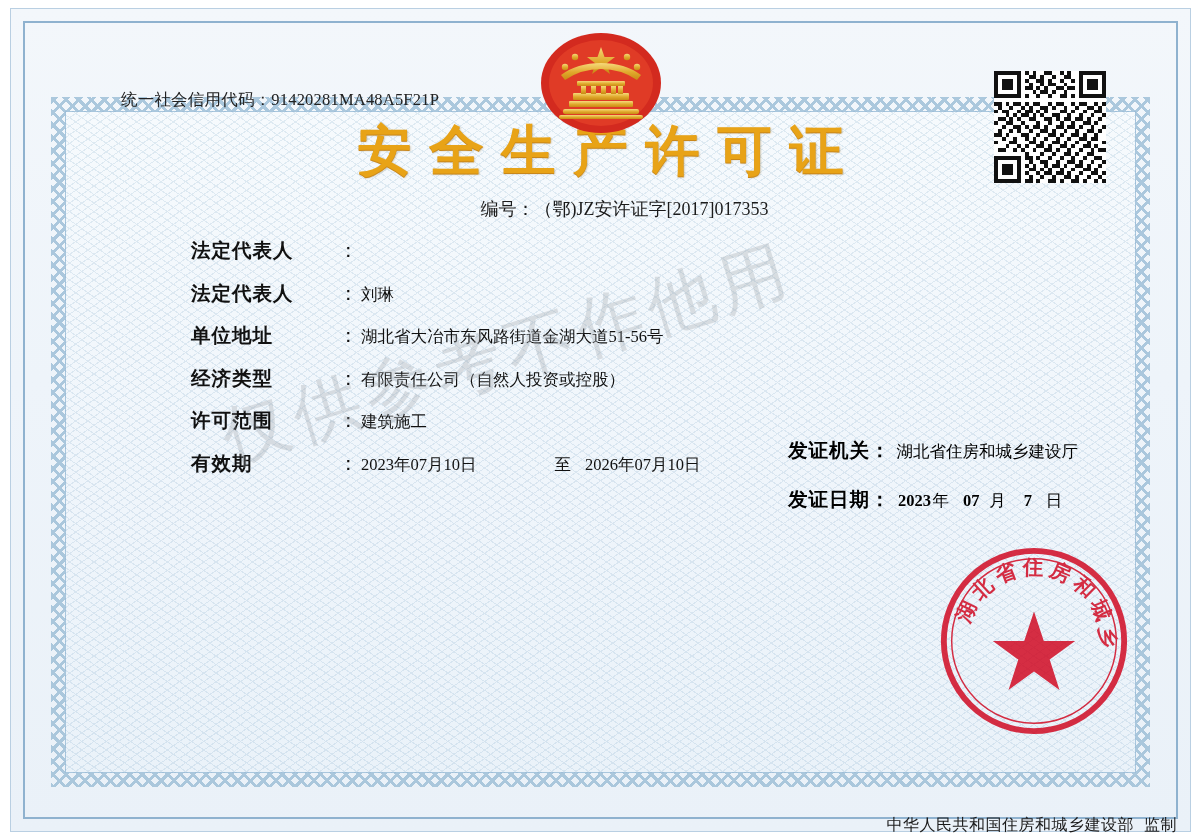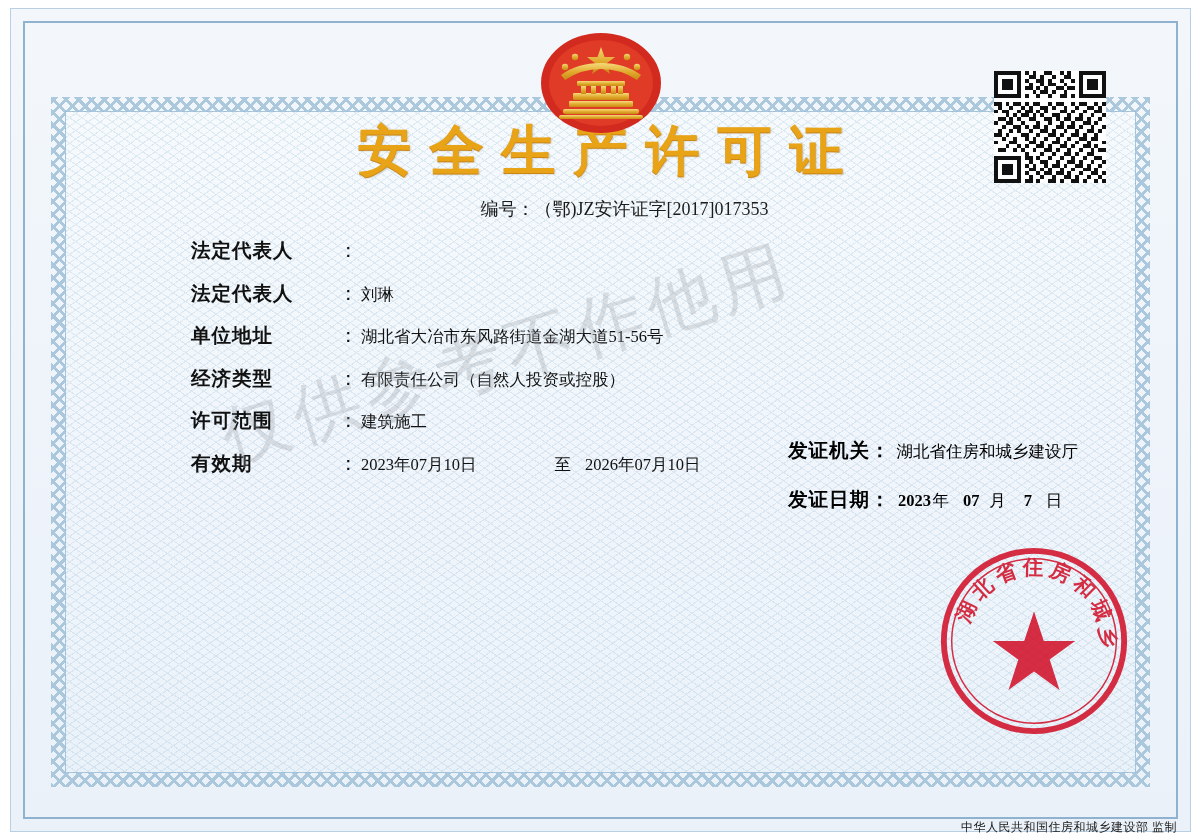--- a/index.html
+++ b/index.html
@@ -159,24 +159,24 @@
     transform:rotate(-17deg);
     font-family:"DejaVu Sans", sans-serif;
     letter-spacing:6px;
     z-index:11;
     pointer-events:none;
     white-space:nowrap;
   }
 
   .footer{
     position:absolute;right:24px;bottom:4px;
-    font-size:12px;color:#1a1a1a;
+    font-size:16px;color:#1a1a1a;
     letter-spacing:.5px;
     z-index:20;
-    font-family:Liberation Serif, serif;
+    font-family:Liberation Mono, monospace;
   }
 </style>
 </head>
 <body>
 
 <div class="page">
   <div class="cert">
     <div class="cert-inner-a"></div>
 
     <div class="band">
@@ -451,20 +451,23 @@
             <rect x="20" y="28" width="2" height="1"></rect>
             <rect x="23" y="28" width="1" height="1"></rect>
             <rect x="26" y="28" width="1" height="1"></rect>
             <rect x="28" y="28" width="1" height="1"></rect>
         </g>
       </svg>
     </div>
 
     <div class="content">
 
+      <div class="credit-code">
+        <span>统一社会信用代码：</span><span>91420281MA48A5F21P</span>
+      </div>
 
       <div class="title">安全生产许可证</div>
 
       <div class="docno">
         <span>编号：</span><span>（鄂)JZ安许证字[2017]017353</span>
       </div>
 
       <div class="fields">
 
         <div class="row">

